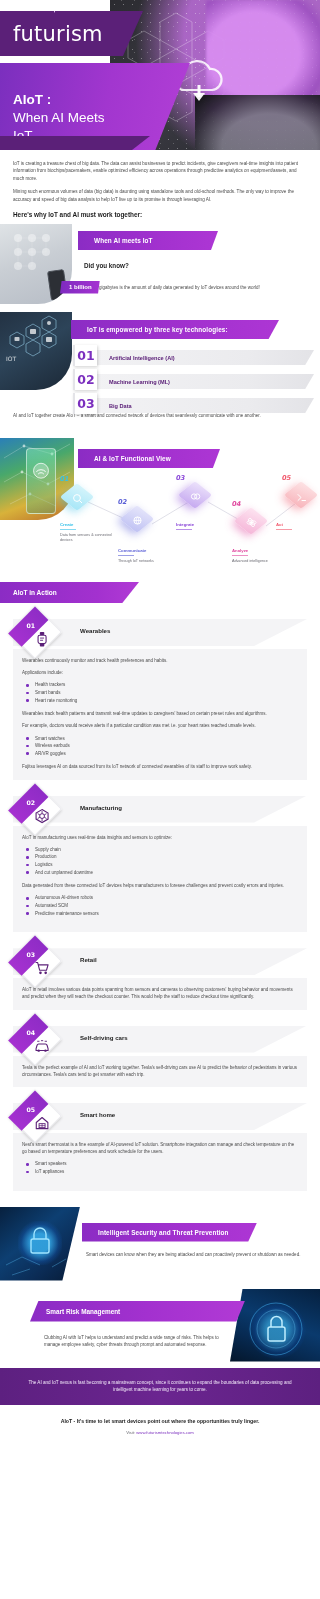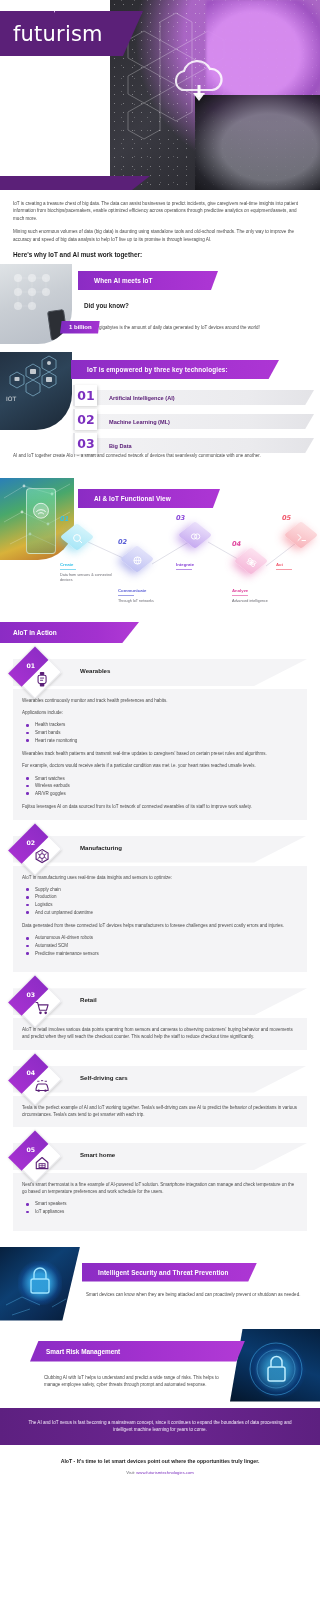--- a/index.html
+++ b/index.html
@@ -5,21 +5,21 @@
   * { box-sizing: border-box; margin: 0; padding: 0; }
   html, body {
     width: 320px;
     background: #ffffff;
     font-family: "Liberation Sans", sans-serif;
     color: #3b3b3b;
   }
   .page { width: 320px; position: relative; overflow: hidden; }
 
   
-  .hero { position: relative; width: 320px; height: 190px; background: #ffffff; overflow: hidden; }
+  .hero { position: relative; width: 320px; height: 150px; background: #ffffff; overflow: hidden; }
   .hero-photo {
     position: absolute; top: 0; left: 110px; width: 210px; height: 190px;
     background:
       radial-gradient(circle at 78% 20%, rgba(190,110,220,.85) 0 40%, rgba(0,0,0,0) 62%),
       linear-gradient(135deg,#2b2b30 0%, #3a3a42 40%, #1e1e22 100%);
     overflow: hidden;
   }
   .hero-photo .hexes {
     position: absolute; inset: 0; opacity: .55;
   }
@@ -329,20 +329,27 @@
         <g stroke="#d9b6ee" stroke-width="1" fill="none" stroke-linecap="round">
           <path d="M6.5 10 L6.5 4"></path>
           <path d="M6.5 4 C4 2, 2 2.5, 1 4"></path>
           <path d="M6.5 4 C9 2, 11 2.5, 12 4"></path>
           <path d="M6.5 4 C5.5 1.5, 4 0.8, 3 0.9"></path>
           <path d="M6.5 4 C7.5 1.5, 9 0.8, 10 0.9"></path>
         </g>
       </svg>
     </div>
 
+    <div class="title-band">
+      <h1>
+        <span>AIoT :</span><br>
+        <span class="thin">When AI Meets</span><br>
+        <span class="thin">IoT</span>
+      </h1>
+    </div>
     <div class="hero-footer"></div>
   </div>
 
   <div class="wrap" style="padding-top:10px;">
     <p class="body">IoT is creating a treasure chest of big data. The data can assist businesses to predict incidents, give caregivers real-time insights into patient information from biochips/pacemakers, enable optimized efficiency across operations through predictive analytics on equipment/assets, and much more.</p>
     <p class="body">Mining such enormous volumes of data (big data) is daunting using standalone tools and old-school methods. The only way to improve the accuracy and speed of big data analysis to help IoT live up to its promise is through leveraging AI.</p>
     <h2 class="subhead">Here's why IoT and AI must work together:</h2>
   </div>
 
   <div class="sec-meets">

